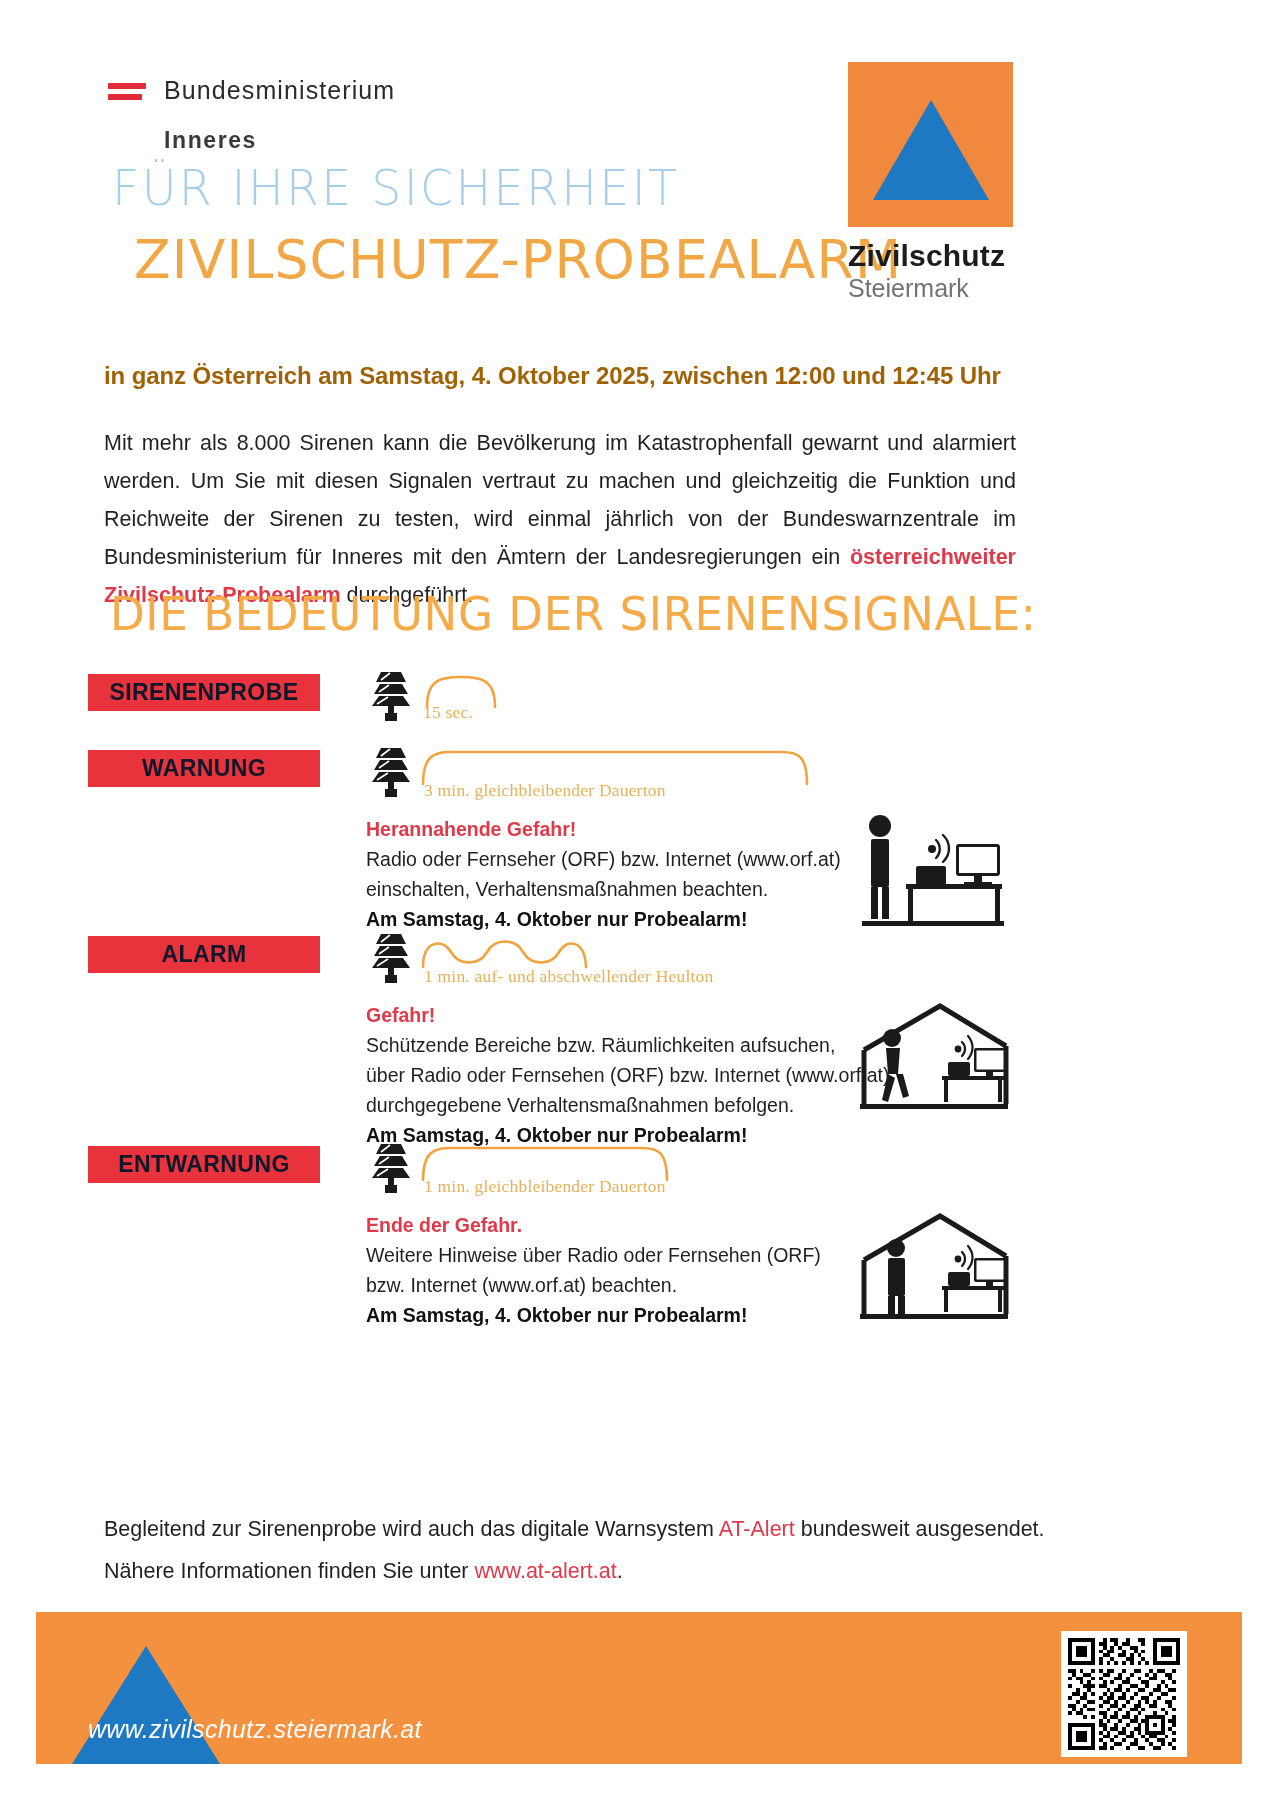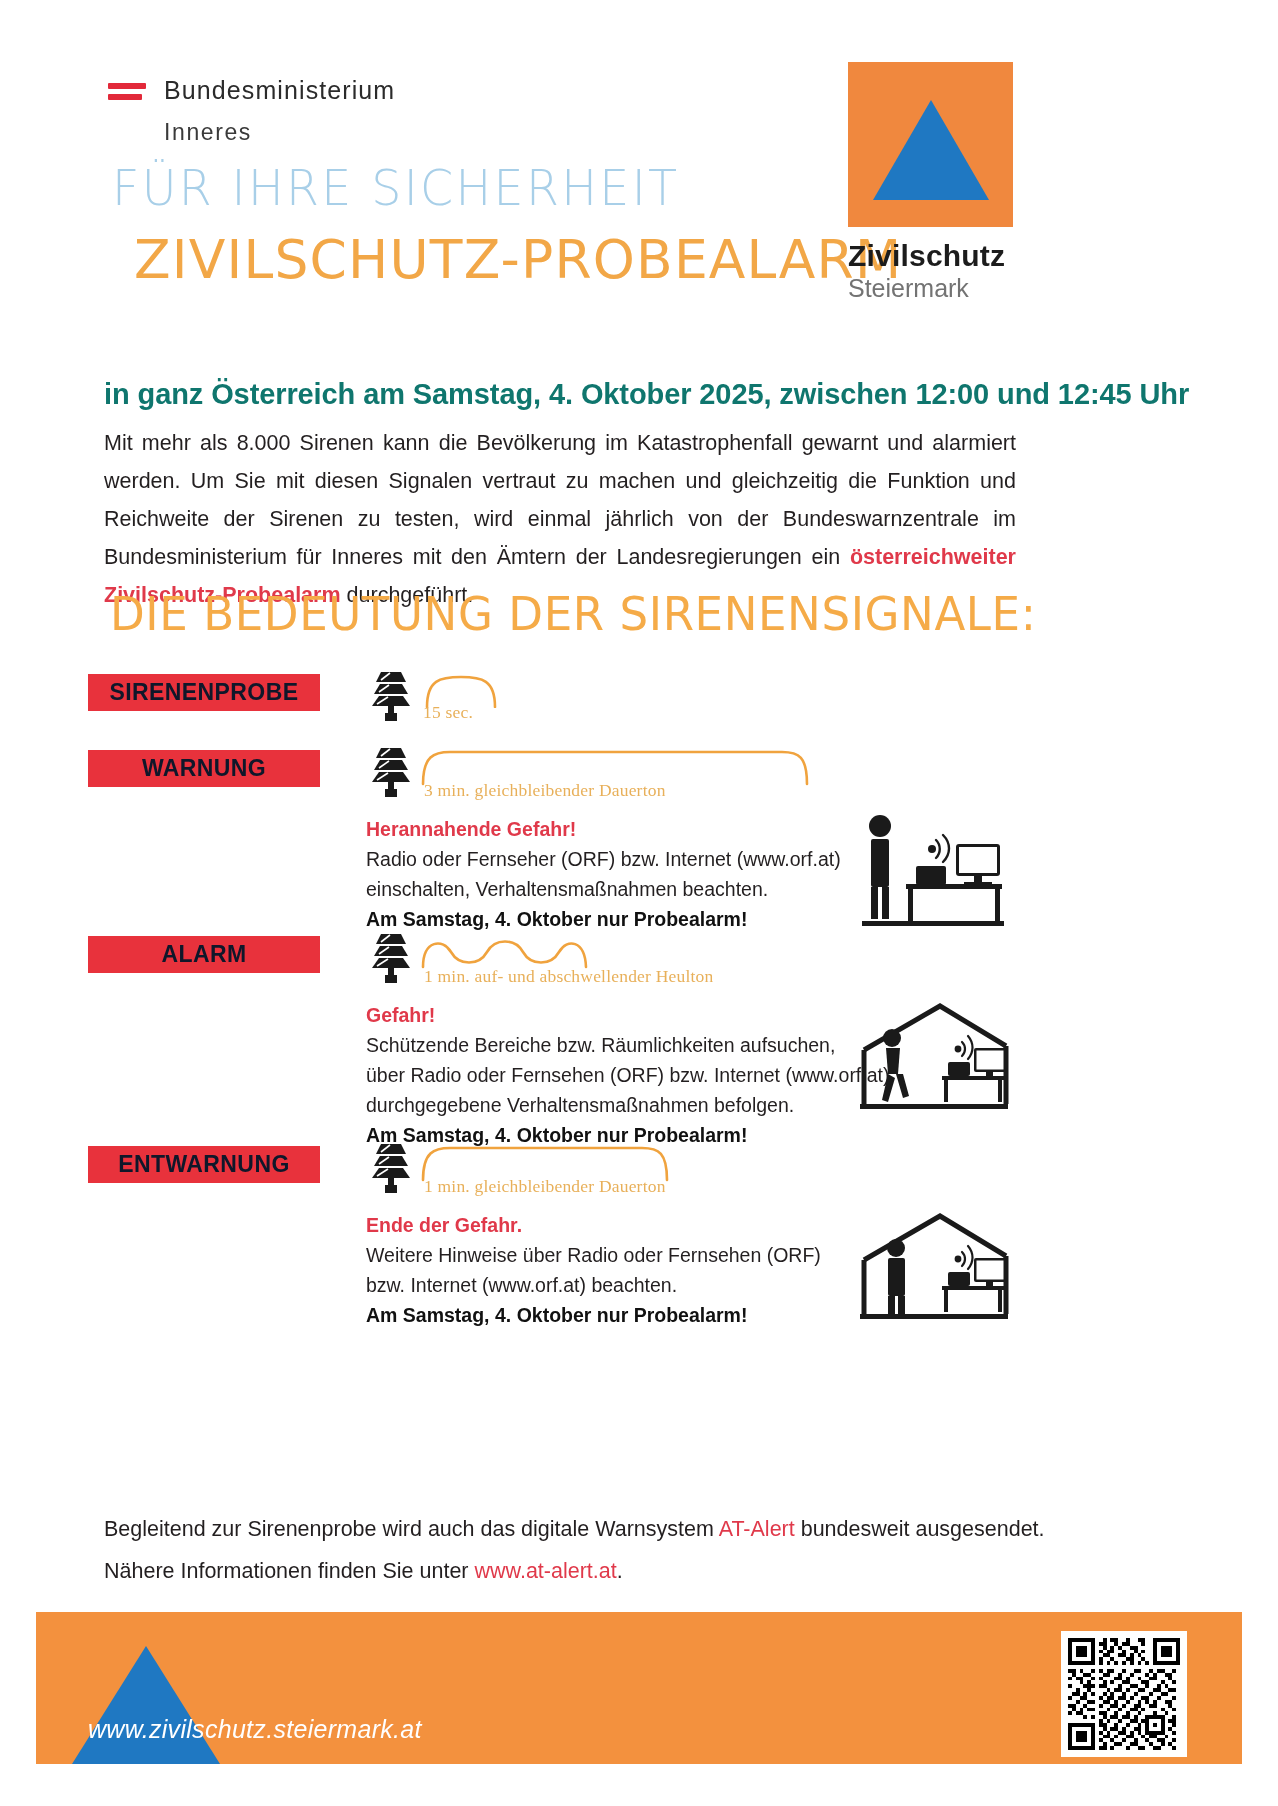--- a/index.html
+++ b/index.html
@@ -57,22 +57,22 @@
   .ministry-name {
     font-size: 25px;
     letter-spacing: 1.1px;
     color: #2b2b2b;
     font-weight: 400;
   }
   .ministry-dept {
     font-size: 23px;
     letter-spacing: 1.6px;
     color: #3a3a3a;
-    font-weight: 400;
-    margin-top: 12px;
+    font-weight: 700;
+    margin-top: 20px;
   }
 
   .headline-sub {
     position: absolute;
     left: 112px;
     top: 160px;
     font-size: 49px;
     letter-spacing: 2.4px;
     color: #a8cfe8;
     font-weight: 300;
@@ -130,25 +130,25 @@
     margin-top: 1px;
     font-size: 25px;
     font-weight: 400;
     color: #737373;
   }
 
   
   .intro-date {
     position: absolute;
     left: 104px;
-    top: 378px;
+    top: 362px;
     width: 940px;
-    font-size: 29px;
+    font-size: 24px;
     font-weight: 700;
-    color: #0f766e;
+    color: #a16207;
     letter-spacing: -0.1px;
     white-space: nowrap;
   }
   .intro-body {
     position: absolute;
     left: 104px;
     top: 424px;
     width: 912px;
     font-size: 21.5px;
     line-height: 38px;

